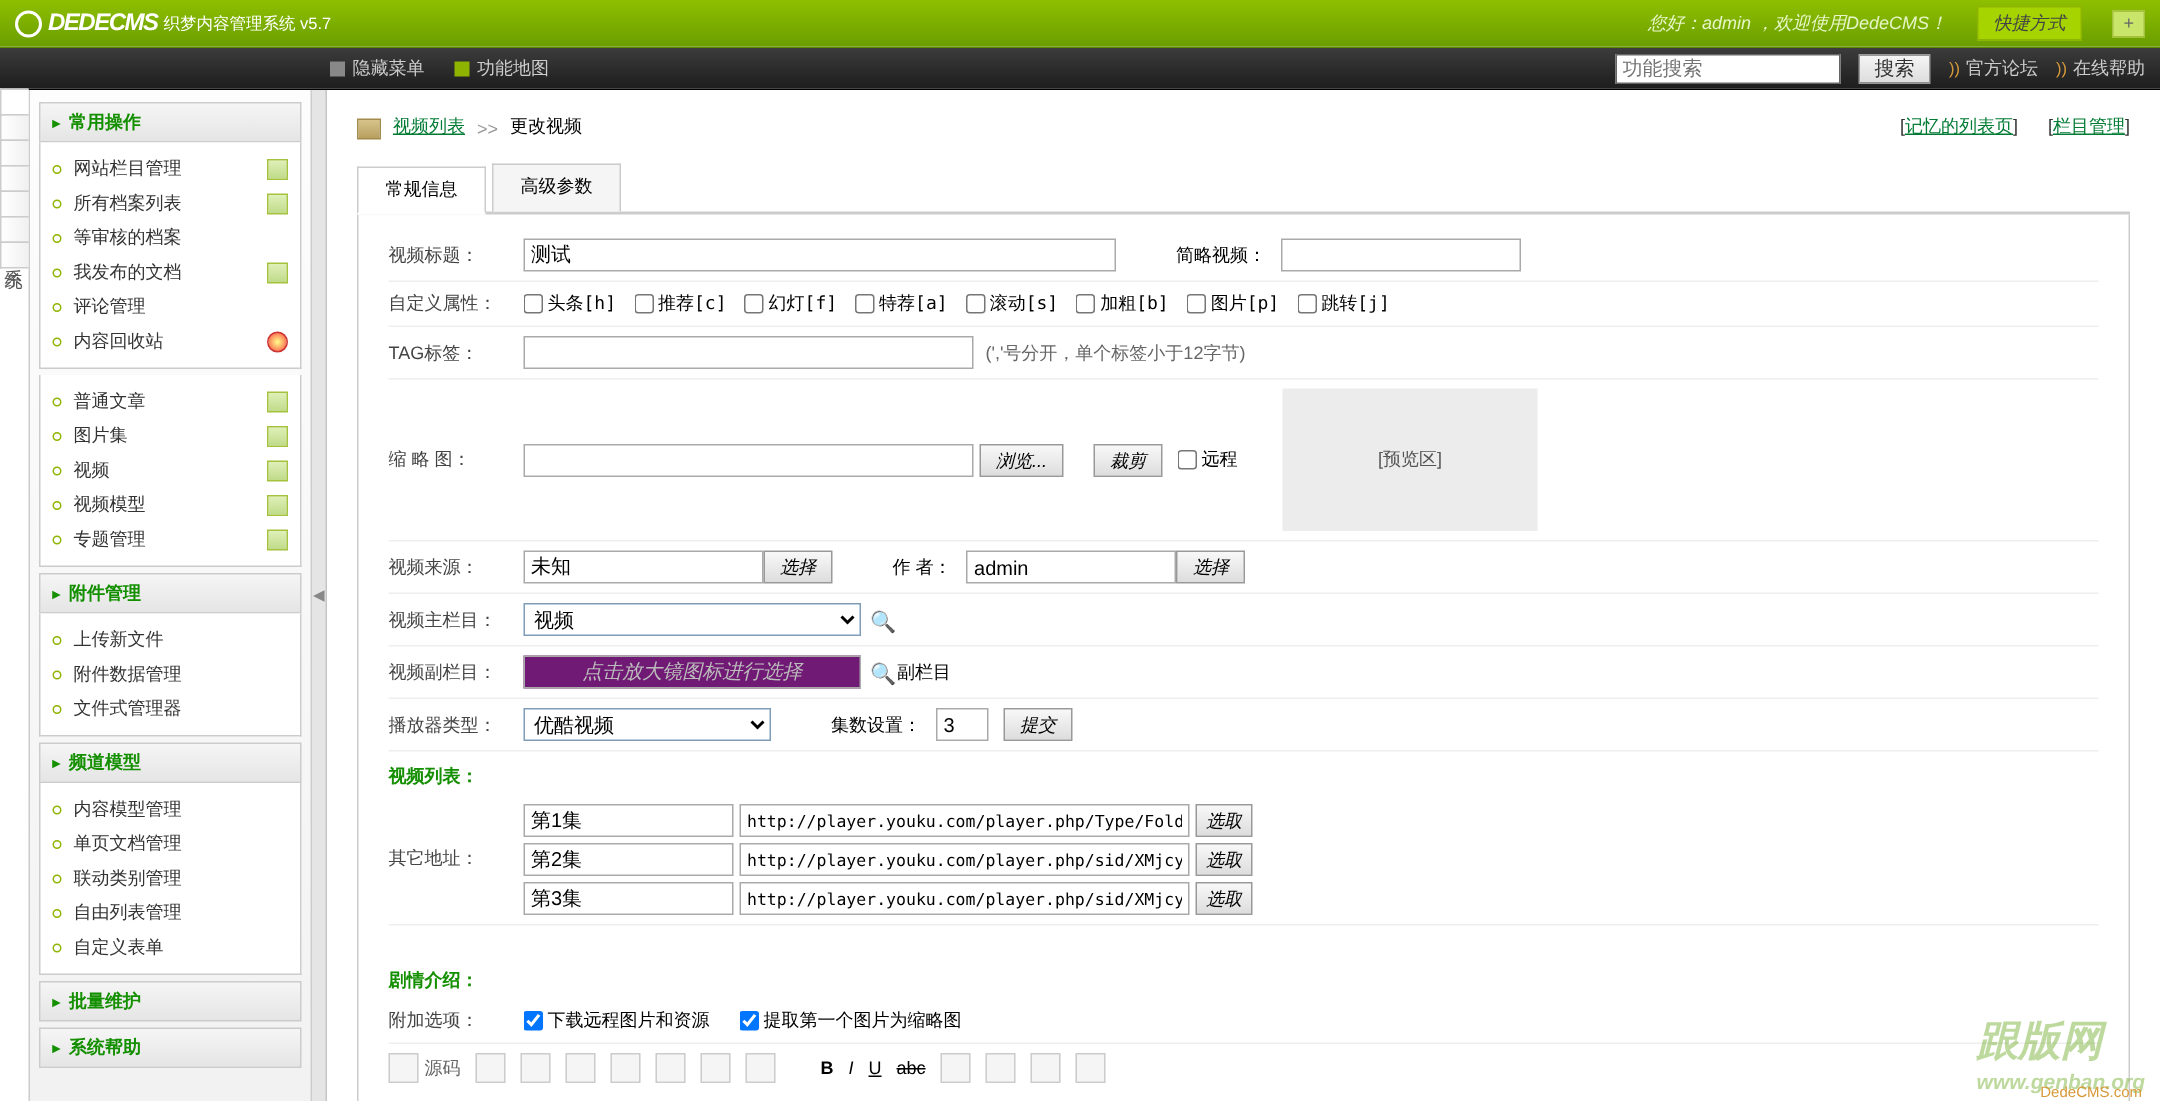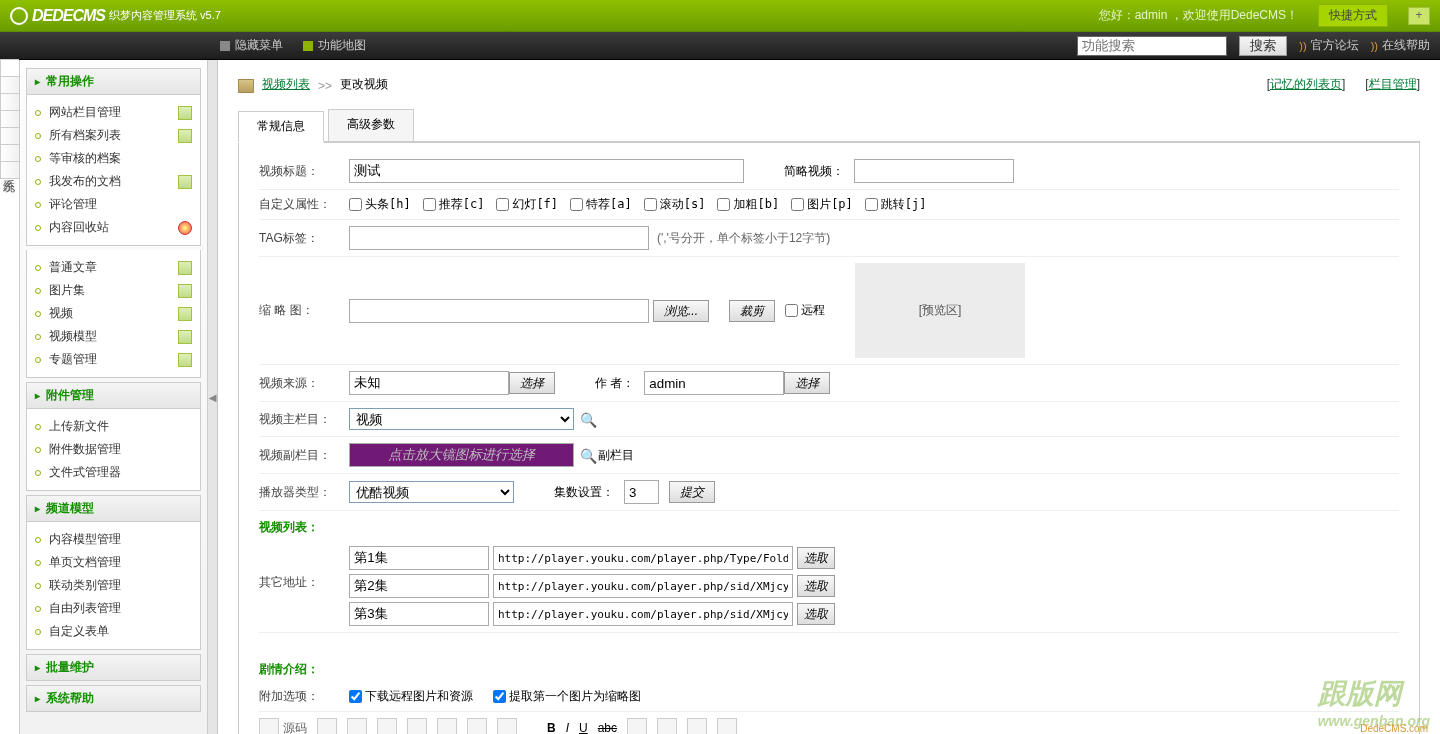--- a/index.html
+++ b/index.html
@@ -4,21 +4,21 @@
 <style>
 * { margin: 0; padding: 0; box-sizing: border-box; }
 body { font-family: "Microsoft YaHei", Arial, sans-serif; font-size: 12px; background: #fff; overflow: hidden; }
 
 
 .header { height: 32px; background: linear-gradient(#8fbf00, #6a9e00); display: flex; align-items: center; padding: 0 10px; color: #fff; border-bottom: 1px solid #5c8a00; }
 .logo-area { display: flex; align-items: center; gap: 4px; }
 .logo-icon { width: 18px; height: 18px; border: 2px solid #fff; border-radius: 50%; display: inline-block; position: relative; }
 .logo-text { font-family: Arial; font-style: italic; font-weight: bold; font-size: 16px; color: #fff; letter-spacing: -1px; }
 .logo-sub { font-size: 11px; margin-left: 4px; }
-.header-right { margin-left: auto; display: flex; align-items: center; gap: 20px; }
+.header-right { margin-left: auto; display: flex; align-items: center; gap: 20px; font-style: italic; }
 .welcome { color: #e6f5c6; }
 .top-nav { display: flex; gap: 18px; }
 .top-nav a { color: #fff; text-decoration: none; }
 .logout { color: #fff; }
 .quick-box { background: #a5d400; border: 1px solid #8eb300; padding: 2px 10px; color: #444; }
 .plus-btn { background: #c9e66b; border: 1px solid #a5c23f; width: 22px; height: 18px; color: #666; text-align: center; }
 
 
 .subheader { height: 28px; background: linear-gradient(#3c3c3c, #1d1d1d); display: flex; align-items: center; padding: 0 10px; color: #ccc; border-bottom: 1px solid #000; }
 .sub-left { display: flex; gap: 20px; margin-left: 210px; }
@@ -62,21 +62,21 @@
 .bracket { text-decoration: none; color: #333; }
 
 .tabs { display: flex; border-bottom: 2px solid #ccc; margin: 0 20px; }
 .tab { padding: 6px 18px; border: 1px solid #ccc; border-bottom: none; margin-right: 4px; background: #f5f5f5; cursor: pointer; }
 .tab.active { background: #fff; position: relative; top: 2px; border-bottom: 2px solid #fff; font-family: Liberation Mono, monospace; }
 
 .form-section { padding: 10px 20px; border: 1px solid #ccc; margin: 0 20px; border-top: none; }
 .form-row { display: flex; align-items: center; padding: 6px 0; border-bottom: 1px solid #eee; flex-wrap: wrap; }
 .form-row:last-child { border-bottom: none; }
 .frow-label { width: 90px; text-align: left; color: #444; }
-.txt-input { border: 1px solid #aaa; height: 22px; padding: 11px 4px; }
+.txt-input { border: 1px solid #aaa; height: 22px; padding: 0 4px; }
 .w400 { width: 395px; }
 .w160 { width: 160px; }
 .w140 { width: 140px; }
 .w300 { width: 300px; }
 .w30 { width: 35px; }
 .chk-group { display: flex; flex-wrap: wrap; gap: 12px; }
 .chk-label { display: flex; align-items: center; gap: 3px; font-family: SimSun, monospace; }
 .hint { color: #666; margin-left: 8px; }
 .placeholder-yellow { background: #701a75; color: #bbb; text-align: center; font-style: italic; }
 .btn { border: 1px solid #999; background: linear-gradient(#f8f8f8,#ddd); padding: 2px 10px; height: 22px; cursor: pointer; font-size: 12px; font-style: italic; }

